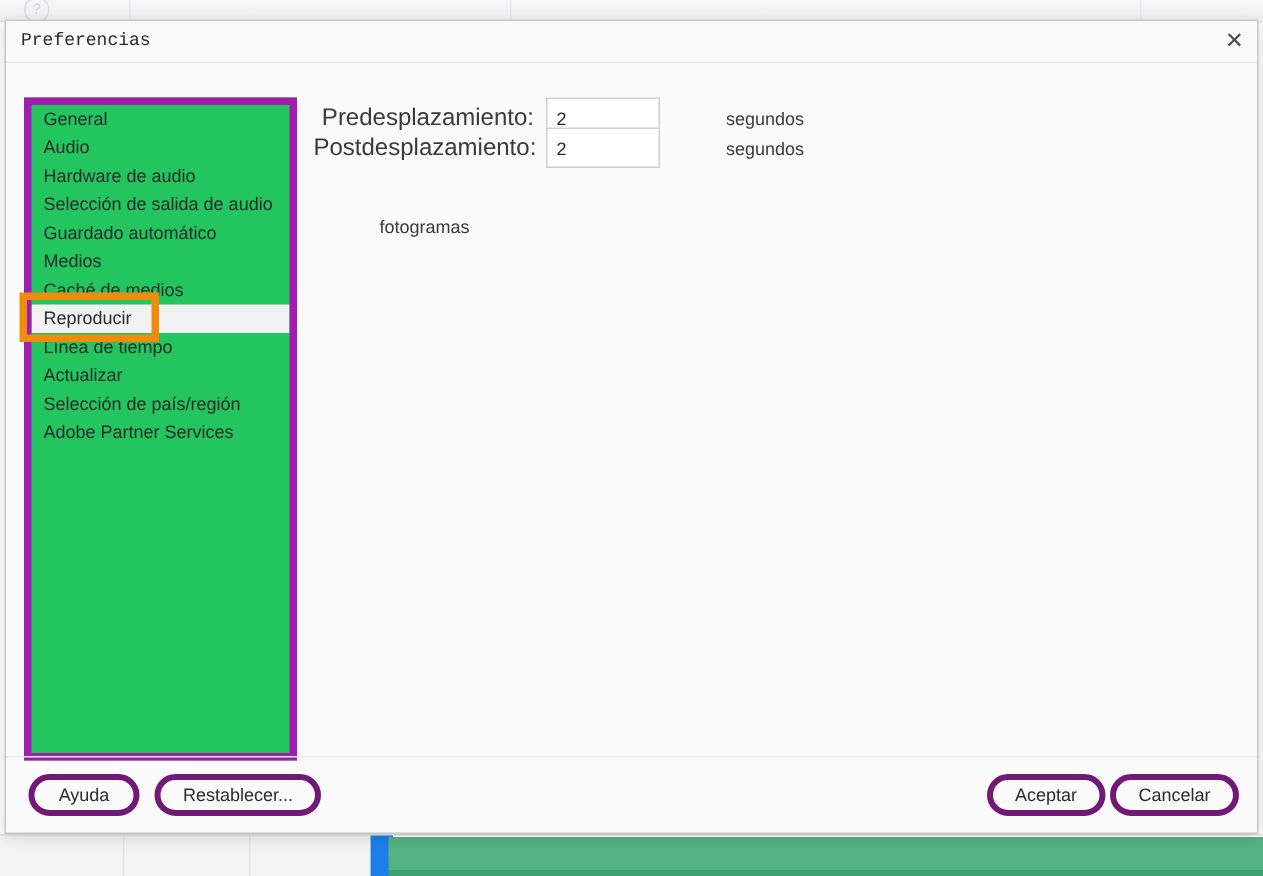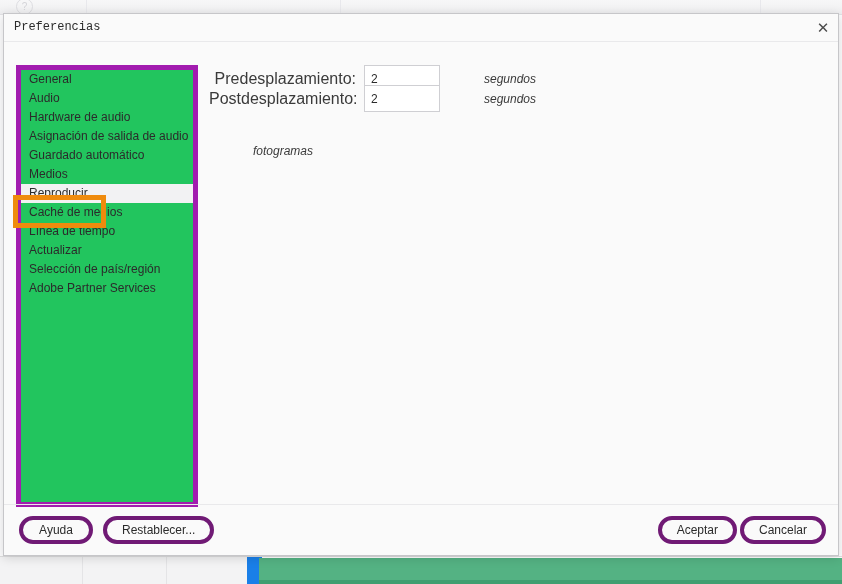--- a/index.html
+++ b/index.html
@@ -192,21 +192,20 @@
     font-size: 12px;
     color: #2b2b2b;
     padding: 0 6px;
     outline: none;
   }
   .field-unit {
     margin-left: 44px;
     font-size: 12px;
     color: #3a3a3a;
     white-space: nowrap;
-    font-style: italic;
   }
 
   
   .dialog-footer {
     position: absolute;
     left: 0; right: 0; bottom: 0;
     height: 50px;
     border-top: 1px solid #e9e9eb;
   }
   .pill-button {
@@ -254,25 +253,25 @@
 
   <div class="dialog-titlebar">
     <div class="dialog-title">Preferencias</div>
     <div class="dialog-close">✕</div>
   </div>
 
   <div id="category-list">
       <div class="category-item">General</div>
       <div class="category-item">Audio</div>
       <div class="category-item">Hardware de audio</div>
-      <div class="category-item">Asignación de salida de audio</div>
+      <div class="category-item">Selección de salida de audio</div>
       <div class="category-item">Guardado automático</div>
       <div class="category-item">Medios</div>
+      <div class="category-item">Caché de medios</div>
       <div class="category-item is-selected">Reproducir</div>
-      <div class="category-item">Caché de medios</div>
       <div class="category-item">Línea de tiempo</div>
       <div class="category-item">Actualizar</div>
       <div class="category-item">Selección de país/región</div>
       <div class="category-item">Adobe Partner Services</div>
     </div>
   <div id="highlight-annotation" style="border-color: rgb(239, 139, 13);"></div>
 
   <div id="settings-pane">
       <div class="field-row" style="top: 0px;">
         <div class="field-label">Predesplazamiento:</div>

